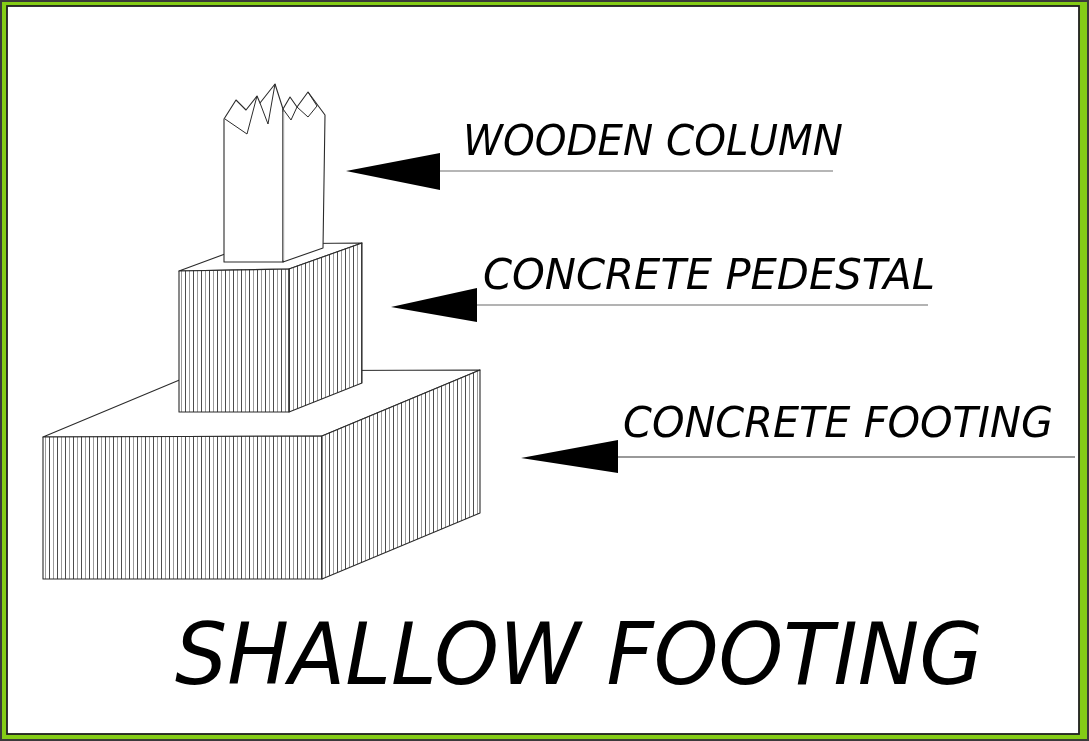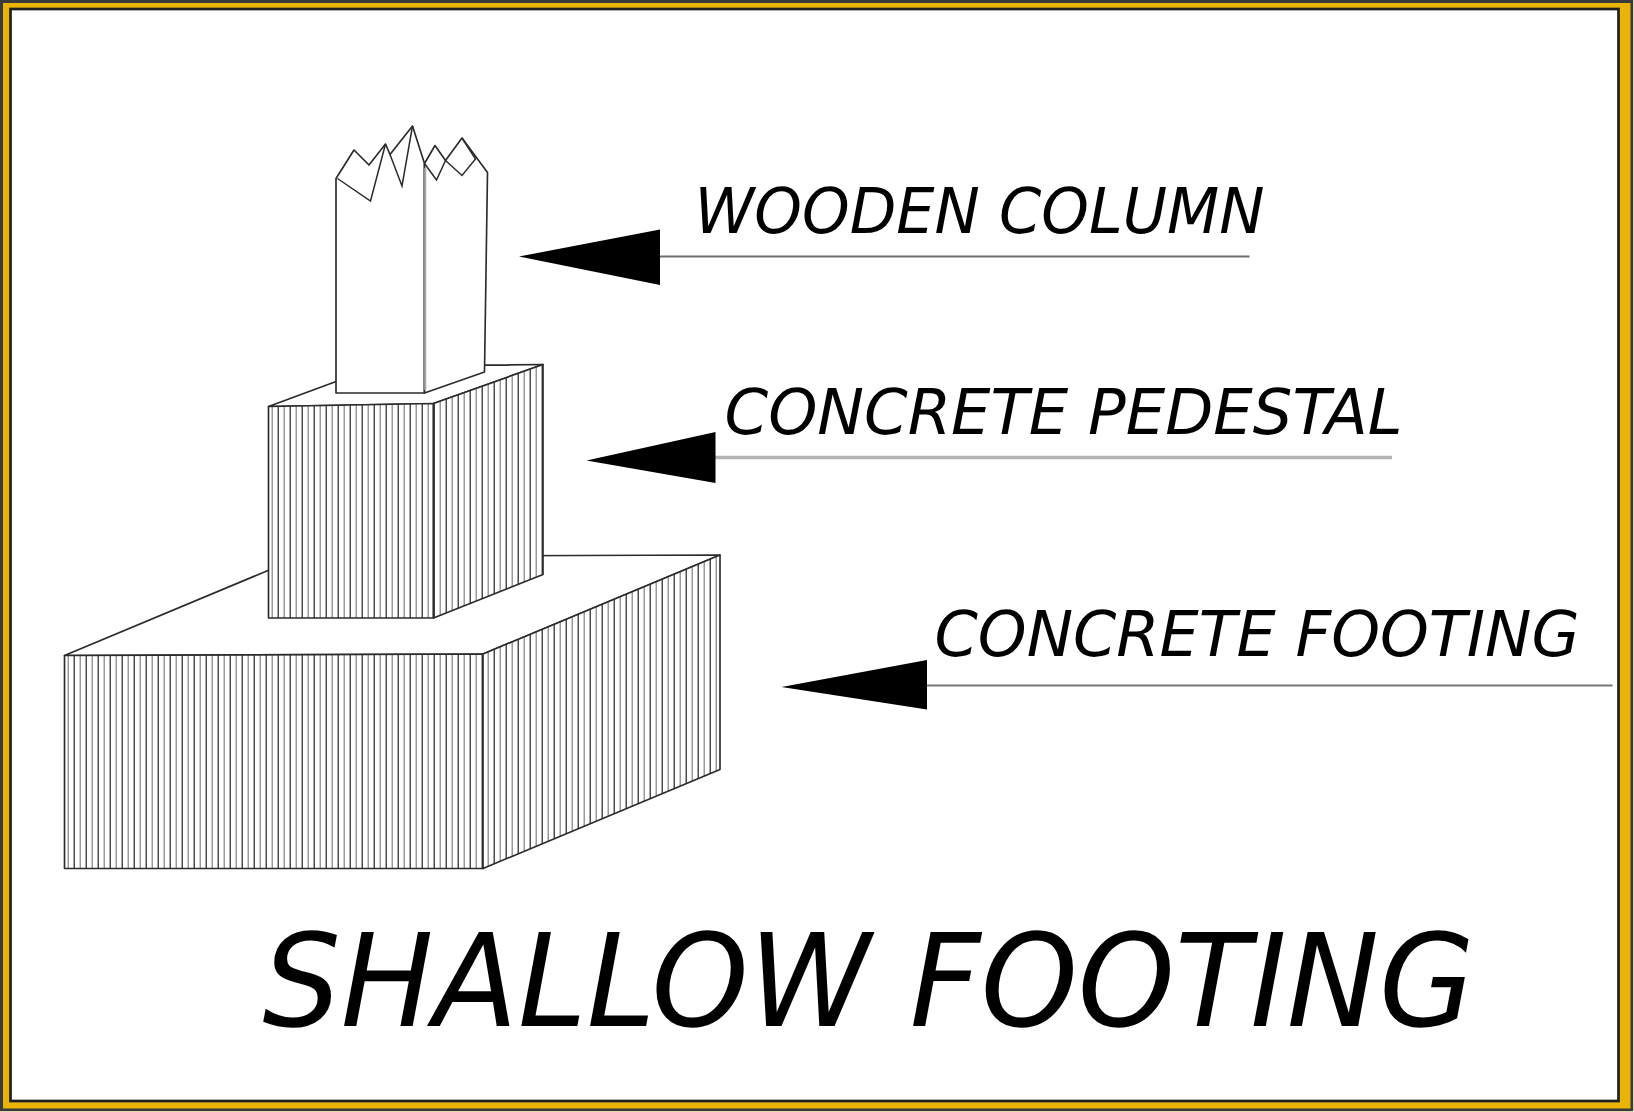--- a/index.html
+++ b/index.html
@@ -1,19 +1,19 @@
 <!DOCTYPE html>
 <html><head>
 <meta charset="utf-8">
 <style>
   html,body{margin:0;padding:0;background:#ffffff;}
   .canvas{
     position:relative;
     width:1089px;height:741px;
-    background:#eab308;
+    background:#84cc16;
     font-family:"DejaVu Sans","Liberation Sans",sans-serif;
     overflow:hidden;
   }
   svg{display:block;}
   text{
     font-style:italic;
     fill:#000000;
     font-family:"DejaVu Sans","Liberation Sans",sans-serif;
   }
   .callout-label{font-size:42px;}

